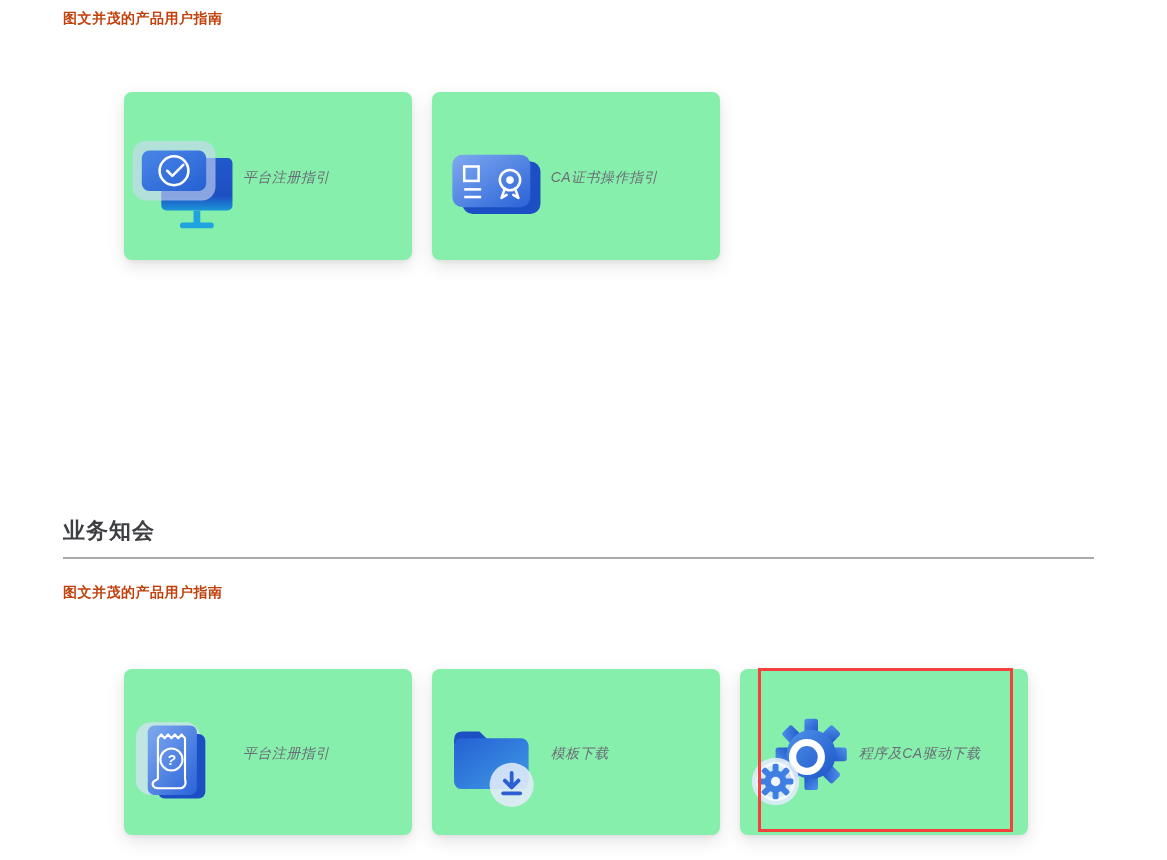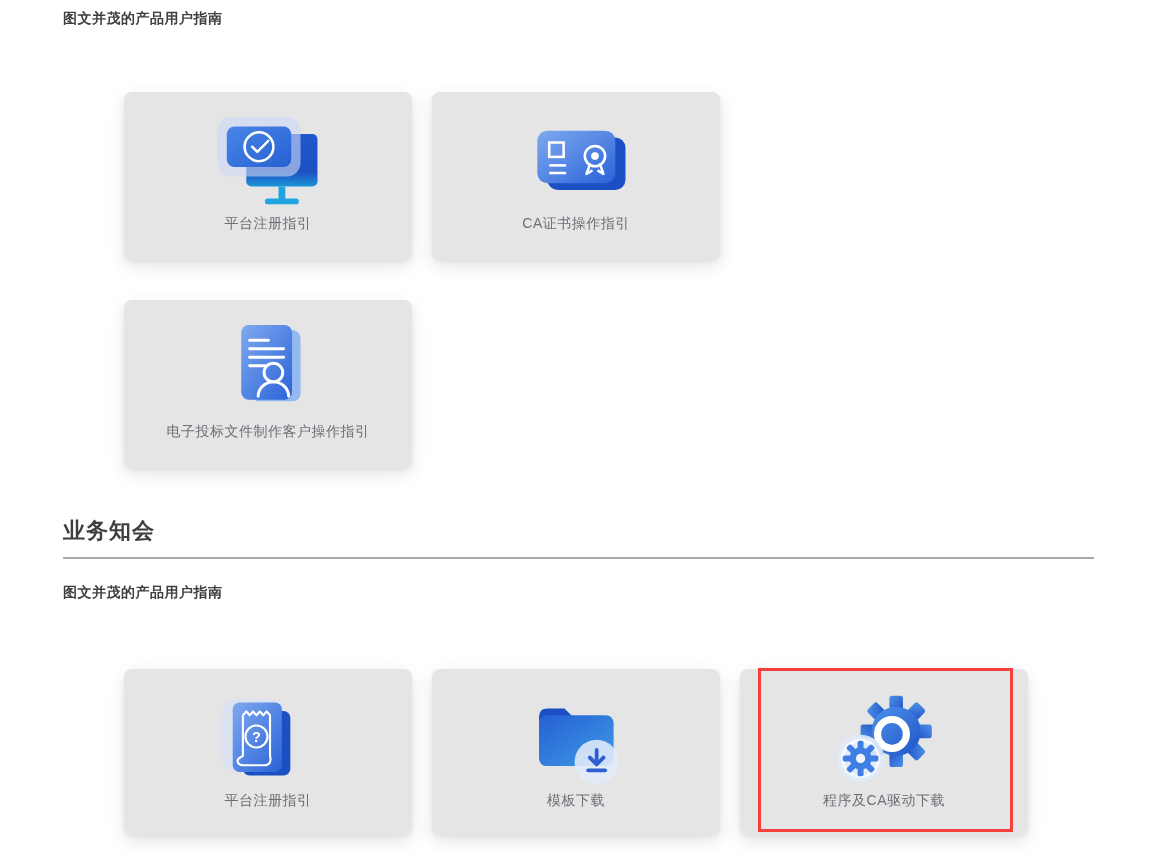--- a/index.html
+++ b/index.html
@@ -3,41 +3,41 @@
 <meta charset="utf-8">
 <style>
   html,body{margin:0;padding:0;}
   body{
     width:1167px;height:860px;background:#ffffff;
     font-family:"Liberation Sans","DejaVu Sans",sans-serif;
     position:relative;overflow:hidden;
   }
   .page{position:absolute;inset:0;}
   .subtitle{
-    position:absolute;left:63px;font-size:14px;font-weight:bold;color:#404040;
+    position:absolute;left:63px;font-size:14px;font-weight:bold;color:#c2410c;
     letter-spacing:.5px;white-space:nowrap;
   }
   .subtitle.s1{top:10px;}
   .subtitle.s2{top:584px;}
   .section-title{
     position:absolute;left:63px;top:516px;font-size:22px;font-weight:700;
     color:#3d3f42;letter-spacing:1px;white-space:nowrap;
   }
   .divider{
     position:absolute;left:63px;top:557px;width:1031px;height:0;
     border-top:2px solid #a9a9a9;
   }
   .card-row{position:absolute;left:124px;display:flex;gap:20px;}
   .row1{top:92px;}
   .row2{top:300px;}
   .row3{top:669px;}
   .card{
-    width:288px;height:168px;background:#e5e5e5;border-radius:8px;
+    width:288px;height:168px;background:#86efac;border-radius:8px;
     box-shadow:0 2px 4px rgba(0,0,0,.05),0 6px 18px rgba(0,0,0,.11);
-    display:flex;flex-direction:column;align-items:center;cursor:pointer;
+    display:flex;align-items:center;cursor:pointer;font-style:italic;
   }
   .row3 .card{height:166px;}
   .icon{
     height:100px;margin-top:20px;display:flex;align-items:center;justify-content:center;
   }
   .icon svg{height:100px;width:auto;display:block;}
   .card-label{
     margin-top:3px;font-size:14px;color:#6b6f76;letter-spacing:.5px;white-space:nowrap;
   }
   .highlight-box{
@@ -107,39 +107,20 @@
           <circle cx="92" cy="52" r="4.5" fill="#fff"></circle>
           <path d="M86 62 l-4 11 6 -3.5 M98 62 l4 11 -6 -3.5" fill="none" stroke="#fff" stroke-width="3" stroke-linecap="round" stroke-linejoin="round"></path>
         </svg>
       </div>
       <div class="card-label">CA证书操作指引</div>
     </div>
 
 
   </div>
 
-  <div class="card-row row2">
-
-    <div class="card">
-      <div class="icon">
-        <svg viewBox="0 0 140 118">
-          <rect x="50" y="12" width="58" height="84" rx="9" fill="#94B9F1"></rect>
-          <rect x="38" y="6" width="60" height="88" rx="9" fill="url(#gTile)"></rect>
-          <line x1="48" y1="24" x2="70" y2="24" stroke="#fff" stroke-width="3.5" stroke-linecap="round"></line>
-          <line x1="48" y1="34" x2="88" y2="34" stroke="#fff" stroke-width="3.5" stroke-linecap="round"></line>
-          <line x1="48" y1="44" x2="88" y2="44" stroke="#fff" stroke-width="3.5" stroke-linecap="round"></line>
-          <line x1="48" y1="54" x2="66" y2="54" stroke="#fff" stroke-width="3.5" stroke-linecap="round"></line>
-          <circle cx="76" cy="62" r="11" fill="none" stroke="#fff" stroke-width="3.5"></circle>
-          <path d="M58 90 a18 17 0 0 1 36 0" fill="none" stroke="#fff" stroke-width="3.5" stroke-linecap="round"></path>
-        </svg>
-      </div>
-      <div class="card-label">电子投标文件制作客户操作指引</div>
-    </div>
-
-  </div>
 
   <div class="section-title">业务知会</div>
   <div class="divider"></div>
   <div class="subtitle s2">图文并茂的产品用户指南</div>
 
   <div class="card-row row3">
 
     <div class="card">
       <div class="icon">
         <svg viewBox="0 0 140 118">

